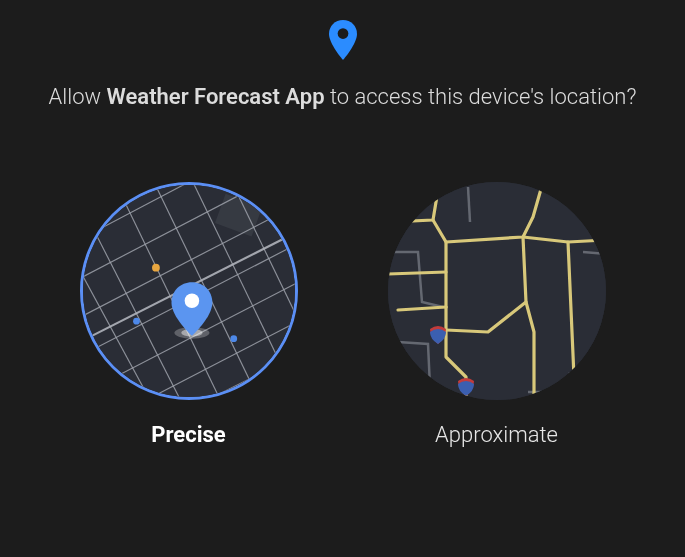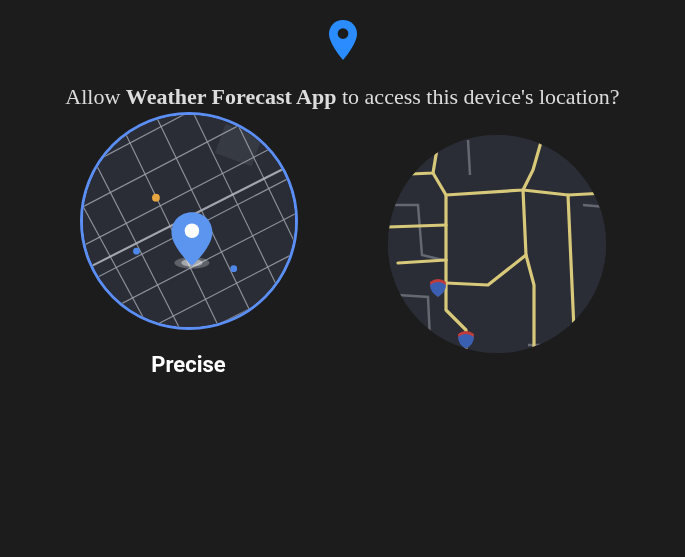--- a/index.html
+++ b/index.html
@@ -26,21 +26,21 @@
     .header-icon {
       margin-bottom: 18px;
     }
     .prompt-text {
       font-size: 22px;
       font-weight: 300;
       text-align: center;
       color: #dcdcdc;
       padding: 0 40px;
       line-height: 1.35;
-      font-family: Liberation Serif, serif;
+      margin-bottom: 70px;
     }
     .prompt-text .app-name {
       font-weight: 600;
     }
     .options-row {
       display: flex;
       justify-content: center;
       gap: 90px;
       width: 100%;
     }
@@ -168,16 +168,17 @@
           <g transform="translate(42,144)">
             <path d="M0 3 Q4 0 8 0 Q12 0 16 3 Q16 12 8 18 Q0 12 0 3 Z" fill="#c23b3b"></path>
             <path d="M0 6 Q4 3 8 3 Q12 3 16 6 Q16 13 8 18 Q0 13 0 6 Z" fill="#3b5fb0"></path>
           </g>
           <g transform="translate(70,196)">
             <path d="M0 3 Q4 0 8 0 Q12 0 16 3 Q16 12 8 18 Q0 12 0 3 Z" fill="#c23b3b"></path>
             <path d="M0 6 Q4 3 8 3 Q12 3 16 6 Q16 13 8 18 Q0 13 0 6 Z" fill="#3b5fb0"></path>
           </g>
         </svg>
       </div>
+      <div class="option-label unselected-label">Approximate</div>
     </div>
 
   </div>
 </div>
 
 </body></html>

